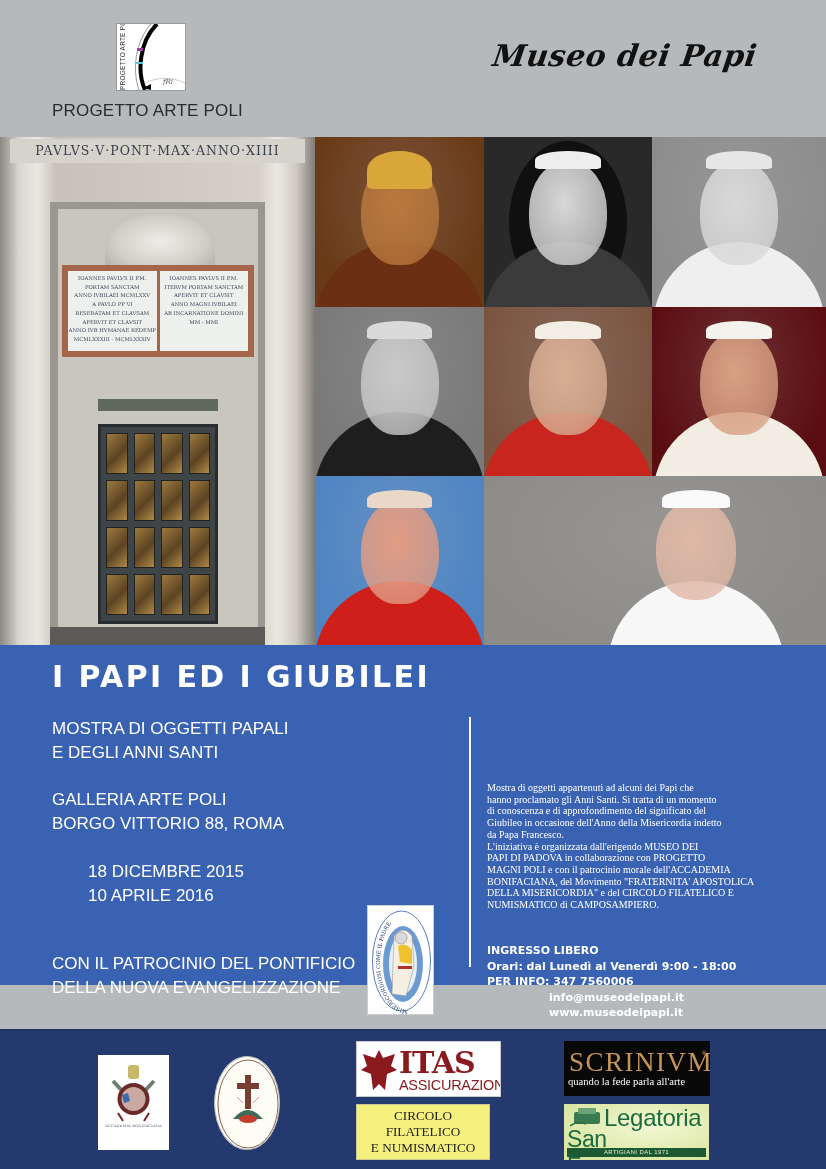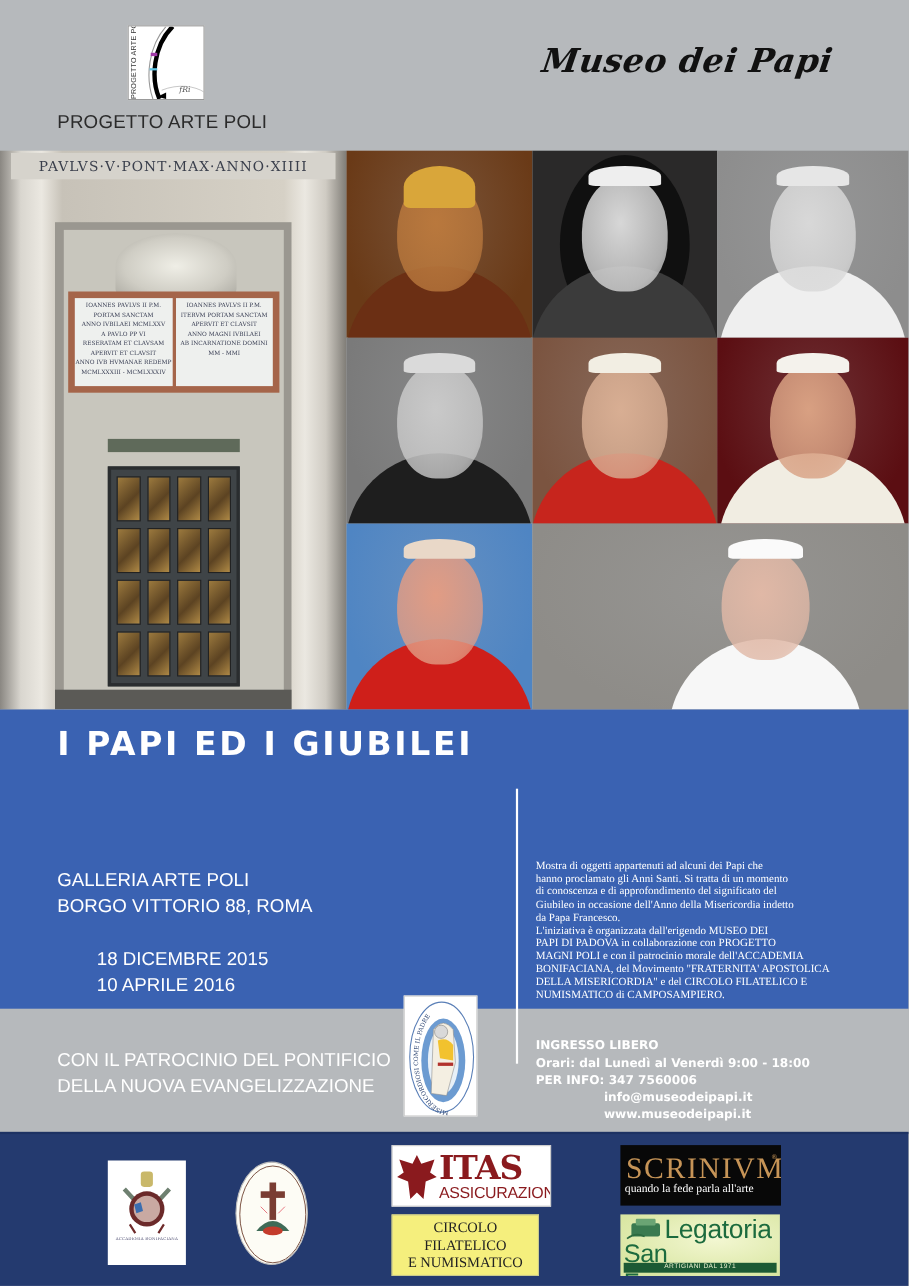--- a/index.html
+++ b/index.html
@@ -27,21 +27,21 @@
   .bronze-doors span { background: linear-gradient(135deg,#9c7a3e,#5c4322 55%,#b08a46); border: 1px solid #222; }
   .door-step { position: absolute; left: 50px; top: 490px; width: 215px; height: 18px; background: #5b5a56; }
   .door-gold-bar { position: absolute; left: 98px; top: 262px; width: 120px; height: 12px; background: #5f6a5a; }
 
   .portrait { position: absolute; overflow: hidden; }
   .portrait .face { position: absolute; border-radius: 48% 48% 45% 45%; }
   .portrait .robe { position: absolute; border-radius: 50% 50% 0 0; }
   .portrait .cap { position: absolute; border-radius: 50% 50% 10% 10%; }
 
   
-  .blue { position: absolute; left: 0; top: 645px; width: 826px; height: 272px; background: #3a62b2; color: #fff; }
+  .blue { position: absolute; left: 0; top: 645px; width: 826px; height: 340px; background: #3a62b2; color: #fff; }
   .main-title { position: absolute; left: 52px; top: 14px; font-family: "DejaVu Sans", sans-serif; font-weight: bold; font-size: 30px; letter-spacing: 2.4px; }
   .info-block { position: absolute; left: 52px; font-family: "Liberation Sans", sans-serif; font-size: 17px; line-height: 23.5px; color: #fff; }
   .divider { position: absolute; left: 469px; top: 72px; width: 2px; height: 250px; background: #fff; }
   .desc { position: absolute; left: 487px; top: 137px; width: 290px; font-family: Liberation Serif, serif; font-size: 10px; line-height: 11.7px; color: #fff; }
   .contacts { position: absolute; left: 487px; top: 298px; font-family: "DejaVu Sans", sans-serif; font-weight: bold; font-size: 11px; line-height: 15.5px; color: #fff; }
   .contacts .row { display: flex; }
   .contacts .lbl { display: inline-block; }
   .contacts .indent { padding-left: 62px; }
   .jubilee-logo { position: absolute; left: 367px; top: 260px; width: 67px; height: 110px; background: #fff; border: 1px solid #ccc; overflow: hidden; }
 
@@ -171,20 +171,24 @@
   <div class="portrait" id="p7" style="left: 484px; top: 339px; width: 342px; height: 169px; background: radial-gradient(at 50% 35%, rgba(142, 140, 136, 0.8) 0%, rgb(142, 140, 136) 75%);">
       <div class="robe" style="left: 124.04px; top: 104.78px; width: 176px; height: 169px; background: rgb(247, 247, 247);"></div>
       <div class="face" style="left: 172.04px; top: 23.66px; width: 80px; height: 100px; background: radial-gradient(at 45% 40%, rgb(224, 184, 166) 0%, rgba(224, 184, 166, 0.8) 70%, rgba(224, 184, 166, 0.533) 100%);"></div>
       <div class="cap" style="left: 178.44px; top: 13.52px; width: 67.2px; height: 18px; background: rgb(250, 250, 250);"></div>
     </div>
 </div>
 
 <div class="blue">
   <div class="main-title">I PAPI ED I GIUBILEI</div>
 
+  <div class="info-block" style="top:72px;">
+    <div>MOSTRA DI OGGETTI PAPALI</div>
+    <div>E DEGLI ANNI SANTI</div>
+  </div>
   <div class="info-block" style="top:143px;">
     <div>GALLERIA ARTE POLI</div>
     <div>BORGO VITTORIO 88, ROMA</div>
   </div>
   <div class="info-block" style="top:215px;margin-left:36px;">
     <div>18 DICEMBRE 2015</div>
     <div>10 APRILE 2016</div>
   </div>
   <div class="info-block" style="top:307px;">
     <div>CON IL PATROCINIO DEL PONTIFICIO</div>

